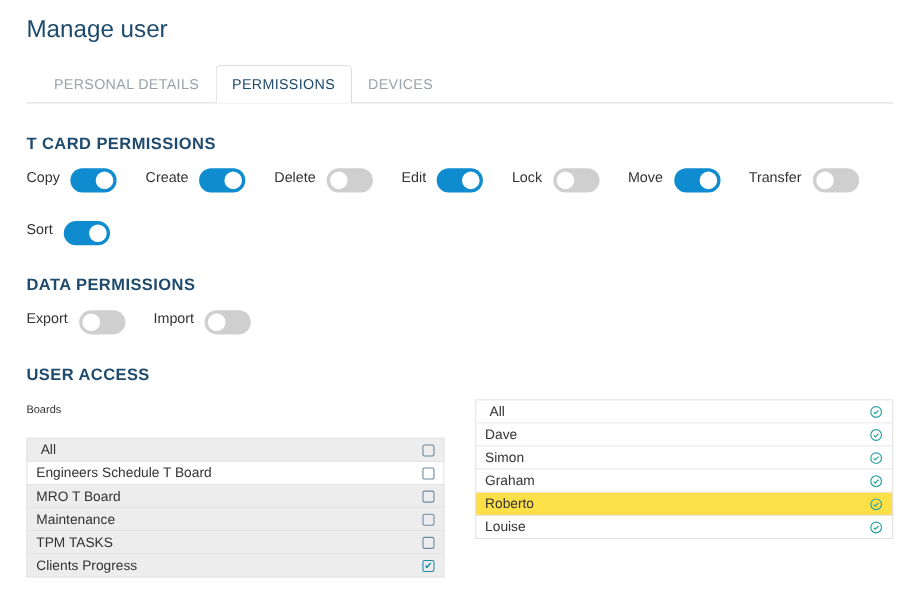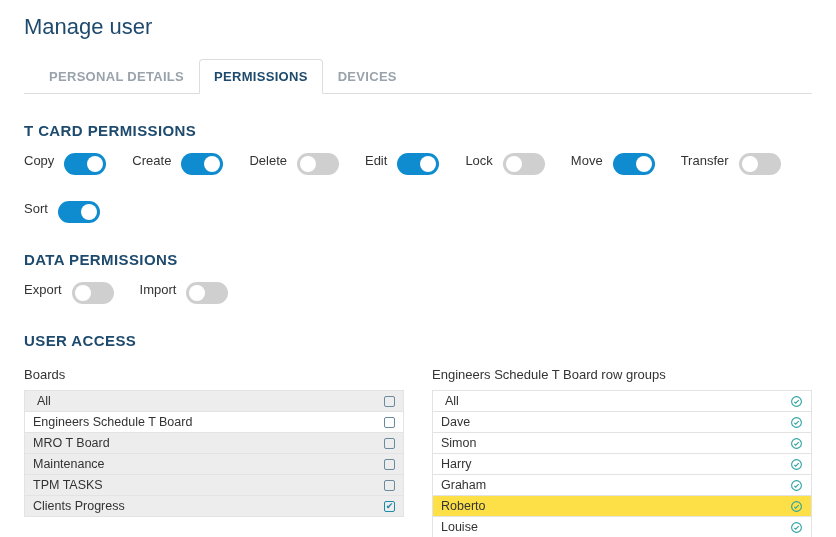--- a/index.html
+++ b/index.html
@@ -20,21 +20,21 @@
   }
   .tabs {
     border-bottom: 1px solid #ddd;
     display: flex;
     gap: 0;
     padding-left: 10px;
   }
   .tab {
     padding: 9px 14px;
     font-size: 13px;
-    font-weight: 700;
+    font-weight: 400;
     letter-spacing: 0.3px;
     color: #9aa3ab;
     cursor: pointer;
     border: 1px solid transparent;
     border-bottom: none;
     position: relative;
     top: 1px;
   }
   .tab.active {
     color: #1e4a6d;
@@ -84,23 +84,23 @@
   .toggle.on .knob { right: 3px; }
   .toggle.off { background: #cfcfcf; }
   .toggle.off .knob { left: 3px; }
 
   .columns {
     display: flex;
     gap: 28px;
   }
   .col { flex: 1; }
   .col-title {
-    font-size: 13px;
+    font-size: 10px;
     color: #333;
-    margin: 4px 0 8px 0;
+    margin: 4px 0 20px 0;
   }
   .listbox {
     border: 0;
   }
   .list-item {
     display: flex;
     align-items: center;
     justify-content: space-between;
     padding: 3px 8px;
     font-size: 12.5px;
@@ -237,21 +237,20 @@
           <span>TPM TASKS</span>
           <span class="checkbox empty"></span>
         </div>
         <div class="list-item shaded">
           <span>Clients Progress</span>
           <span class="checkbox checked">✔</span>
         </div>
       </div>
   </div>
   <div class="col">
-    <div class="col-title">Engineers Schedule T Board row groups</div>
     <div class="listbox" id="rowgroups-list">
         <div class="list-item" style="background: rgb(255, 255, 255);">
           <span>All</span>
           <span class="check-icon">
             <svg viewBox="0 0 24 24" fill="none" stroke="#2aa2a2" stroke-width="2">
               <circle cx="12" cy="12" r="9"></circle>
               <path d="M8 12.5l2.5 2.5L16 9.5"></path>
             </svg>
           </span>
         </div>
@@ -259,29 +258,20 @@
           <span>Dave</span>
           <span class="check-icon">
             <svg viewBox="0 0 24 24" fill="none" stroke="#2aa2a2" stroke-width="2">
               <circle cx="12" cy="12" r="9"></circle>
               <path d="M8 12.5l2.5 2.5L16 9.5"></path>
             </svg>
           </span>
         </div>
         <div class="list-item" style="background: rgb(255, 255, 255);">
           <span>Simon</span>
-          <span class="check-icon">
-            <svg viewBox="0 0 24 24" fill="none" stroke="#2aa2a2" stroke-width="2">
-              <circle cx="12" cy="12" r="9"></circle>
-              <path d="M8 12.5l2.5 2.5L16 9.5"></path>
-            </svg>
-          </span>
-        </div>
-        <div class="list-item" style="background: rgb(255, 255, 255);">
-          <span>Harry</span>
           <span class="check-icon">
             <svg viewBox="0 0 24 24" fill="none" stroke="#2aa2a2" stroke-width="2">
               <circle cx="12" cy="12" r="9"></circle>
               <path d="M8 12.5l2.5 2.5L16 9.5"></path>
             </svg>
           </span>
         </div>
         <div class="list-item" style="background: rgb(255, 255, 255);">
           <span>Graham</span>
           <span class="check-icon">

